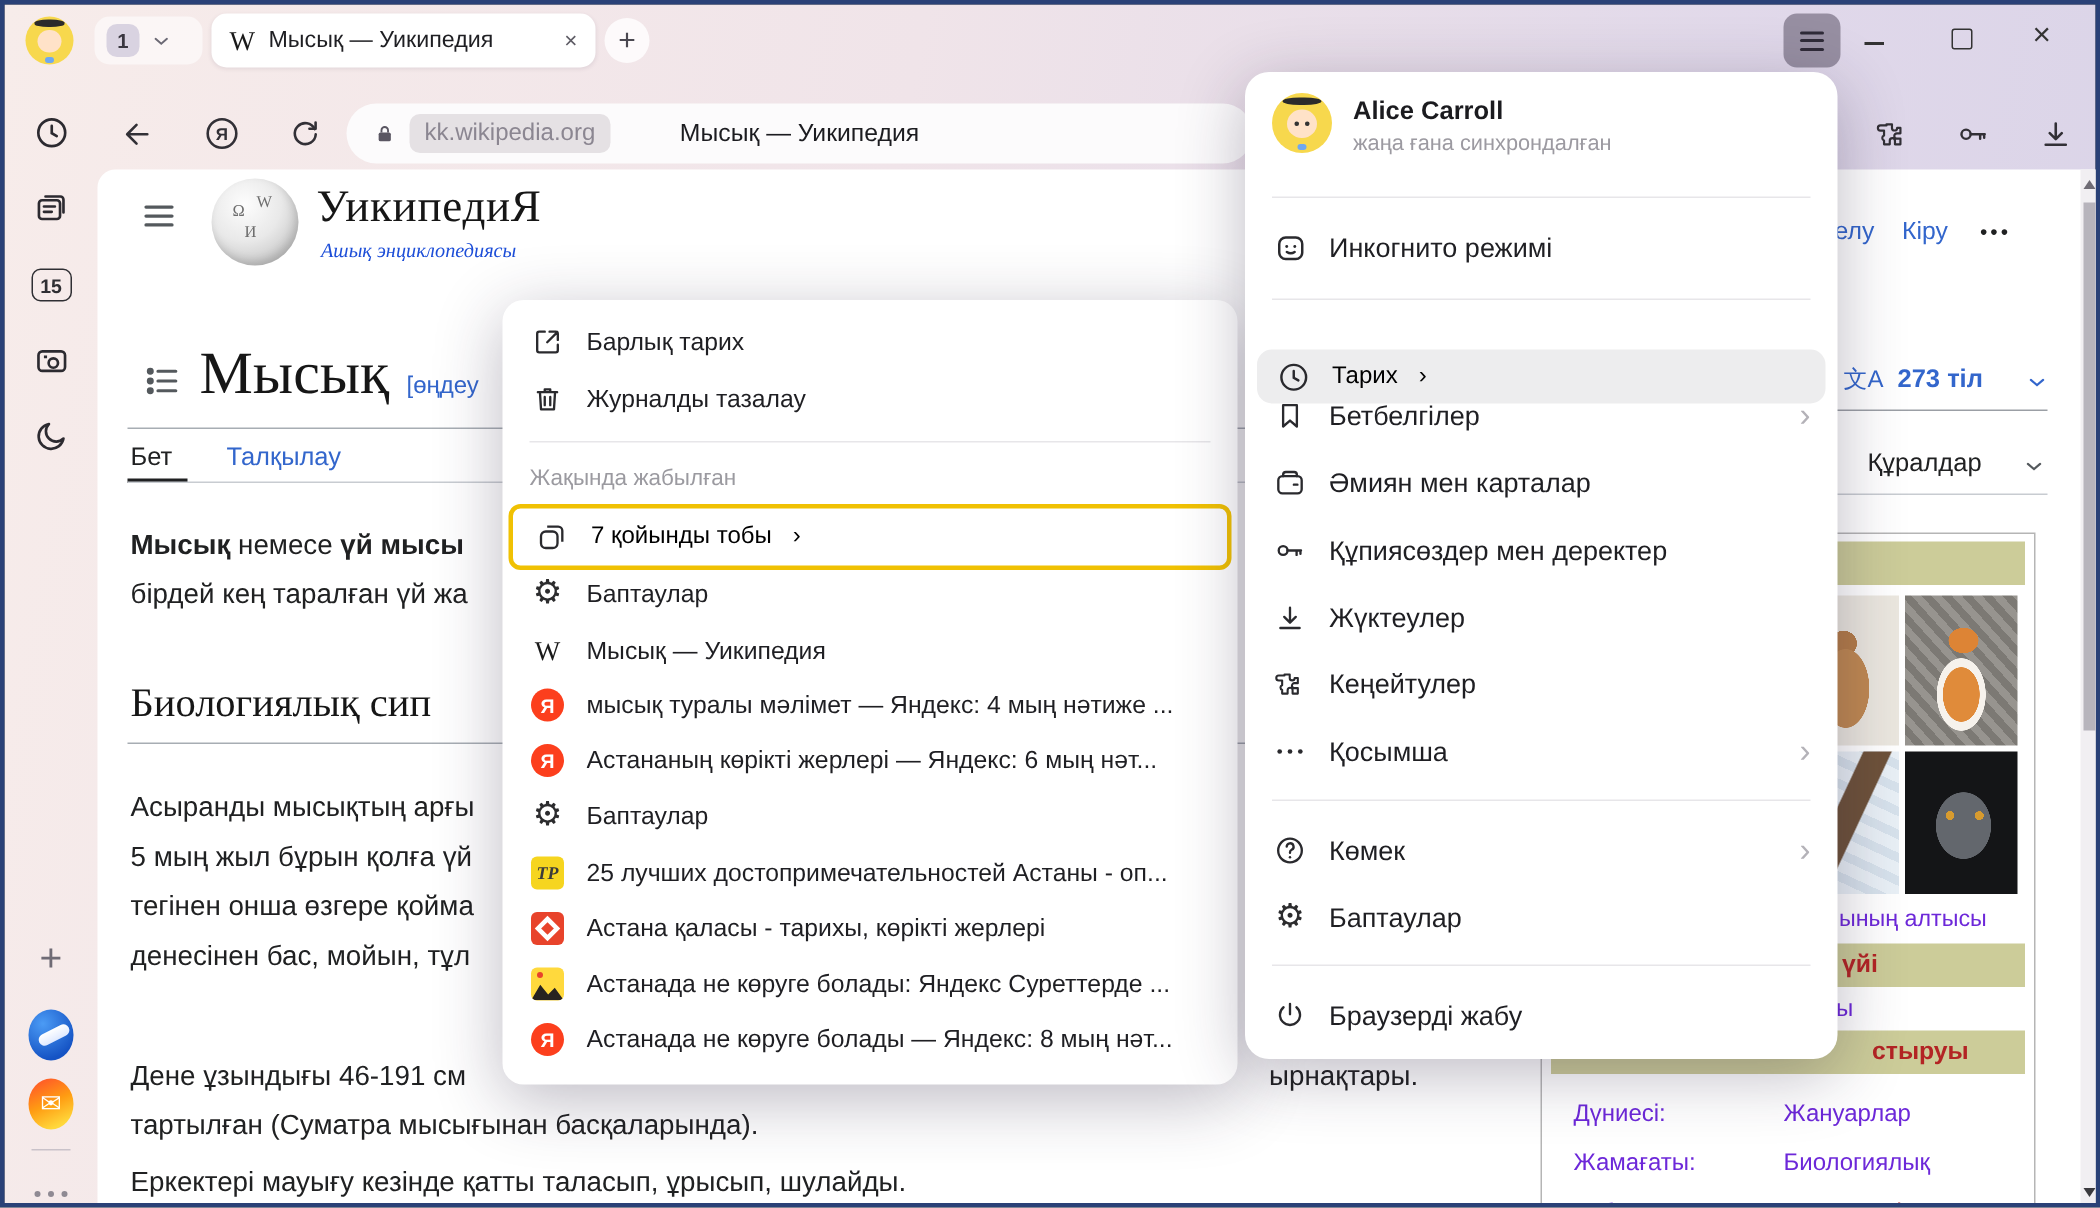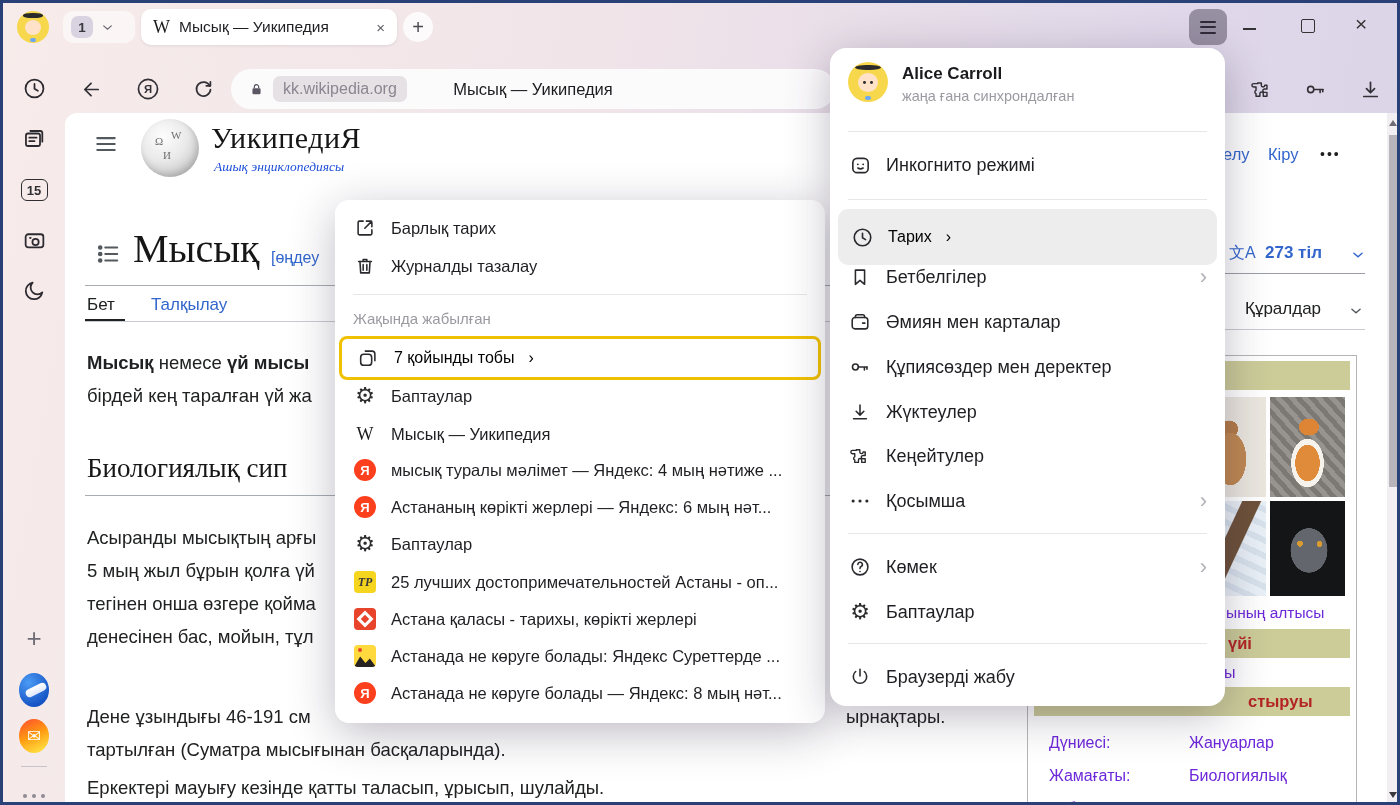--- a/index.html
+++ b/index.html
@@ -78,21 +78,21 @@
 
   
   .menu { background:#fff; border-radius:16px; box-shadow:0 10px 45px rgba(40,30,60,.30); }
   .mi { position:absolute; left:0; right:0; height:38px; display:flex; align-items:center; padding:0 18px; gap:14px; }
   .mi .lbl { font-size:16.5px; color:#1f1f23; white-space:nowrap; overflow:hidden; flex:1; }
   .mi .chev { font-size:22px; color:#b4b2b8; line-height:1; }
   .ico { width:24px; height:24px; display:flex; align-items:center; justify-content:center; flex:none; }
   .mdiv { position:absolute; left:18px; right:18px; height:1px; background:#e7e6e9; }
   .seclab { position:absolute; left:18px; font-size:15px; color:#9b9aa0; }
   .gold { position:absolute; left:4px; right:4px; height:44px; border:3.5px solid #f0c103; border-radius:8px; background:#fff; display:flex; align-items:center; padding:0 14px; gap:14px; }
-  .activerow { position:absolute; left:8px; right:8px; height:56px; background:#ededee; border-radius:10px; display:flex; align-items:center; padding:16px 12px; gap:14px; }
+  .activerow { position:absolute; left:8px; right:8px; height:36px; background:#ededee; border-radius:10px; display:flex; align-items:center; padding:16px 12px; gap:14px;margin-top:24px; }
   .rmi { height:44px; }
   .rmi .lbl { font-size:18px; }
   .gear { font-family:"DejaVu Sans",sans-serif; font-size:22px; color:#2c2c2e; line-height:1; }
   .yaico { width:22px; height:22px; border-radius:50%; background:#fc3f1d; color:#fff; font-size:13px; font-weight:bold; display:flex; align-items:center; justify-content:center; }
   .tpico { width:22px; height:22px; border-radius:4px; background:#f6d51f; color:#3a3a3a; font-size:12px; font-weight:bold; font-style:italic; display:flex; align-items:center; justify-content:center; font-family:"Liberation Serif",serif; }
   .astico { width:22px; height:22px; border-radius:4px; background:#e8432b; position:relative; }
   .astico::before { content:""; position:absolute; left:5px; top:5px; width:12px; height:12px; background:#fff; transform:rotate(45deg); }
   .astico::after { content:""; position:absolute; left:8px; top:8px; width:6px; height:6px; background:#e8432b; transform:rotate(45deg); }
   .imgico { width:22px; height:22px; border-radius:4px; background:#ffd93d; position:relative; overflow:hidden; }
   .imgico::before { content:""; position:absolute; left:0; bottom:0; width:100%; height:60%; background:#272320; clip-path:polygon(0 100%,28% 20%,52% 70%,72% 35%,100% 100%); }

